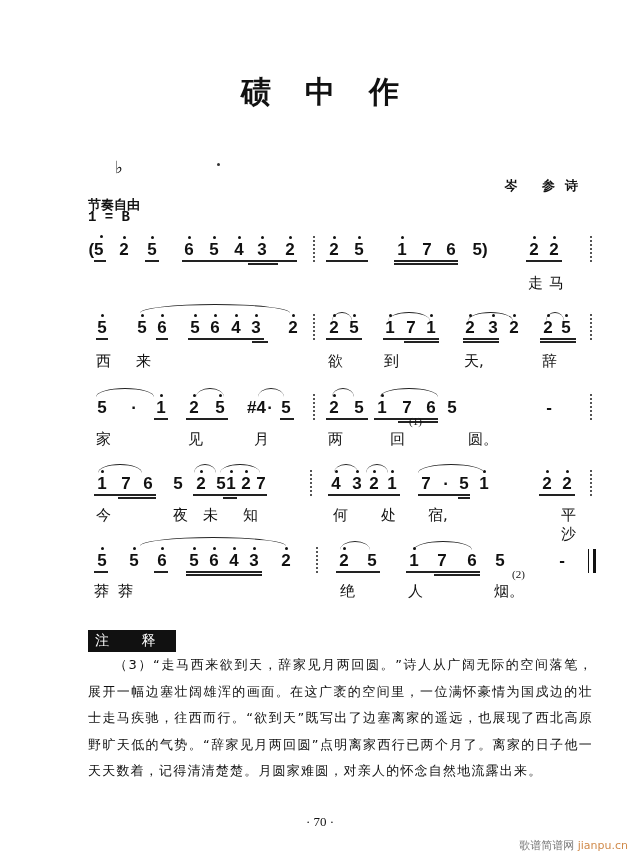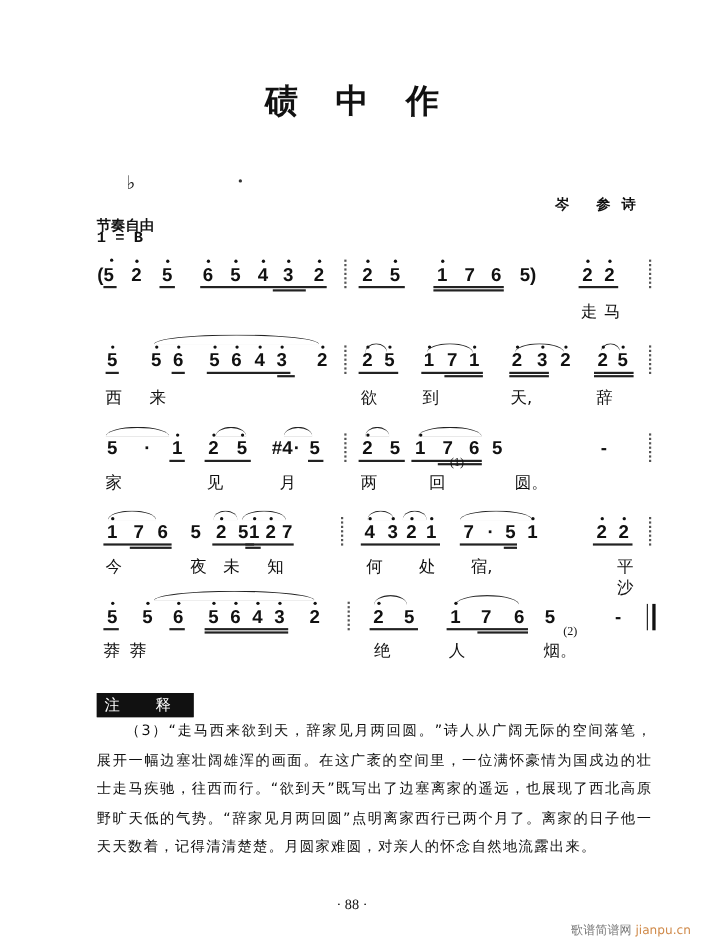--- a/index.html
+++ b/index.html
@@ -247,21 +247,21 @@
   <span class="lyric" style="left:320px">人</span>
   <span class="lyric" style="left:406px">烟。</span>
 </div>
 <span class="abs sup" style="left:512px;top:568px">(2)</span>
 
 <div class="abs notes-heading">注 释</div>
 <div class="abs notes-text">
   <p>（3）“走马西来欲到天，辞家见月两回圆。”诗人从广阔无际的空间落笔，展开一幅边塞壮阔雄浑的画面。在这广袤的空间里，一位满怀豪情为国戍边的壮士走马疾驰，往西而行。“欲到天”既写出了边塞离家的遥远，也展现了西北高原野旷天低的气势。“辞家见月两回圆”点明离家西行已两个月了。离家的日子他一天天数着，记得清清楚楚。月圆家难圆，对亲人的怀念自然地流露出来。</p>
 </div>
 
-<div class="abs page-num">· 88 ·</div>
+<div class="abs page-num">· 70 ·</div>
 <div class="abs watermark">
   <span>歌谱简谱网</span>
   <span class="en">jianpu.cn</span>
 </div>
 
 <style>
   .note b { font-weight:bold; }
   .note i.hi { position:absolute; left:5px; top:-4px; width:3px; height:3px; background:#111; border-radius:50%; display:block; }
 </style>
 

